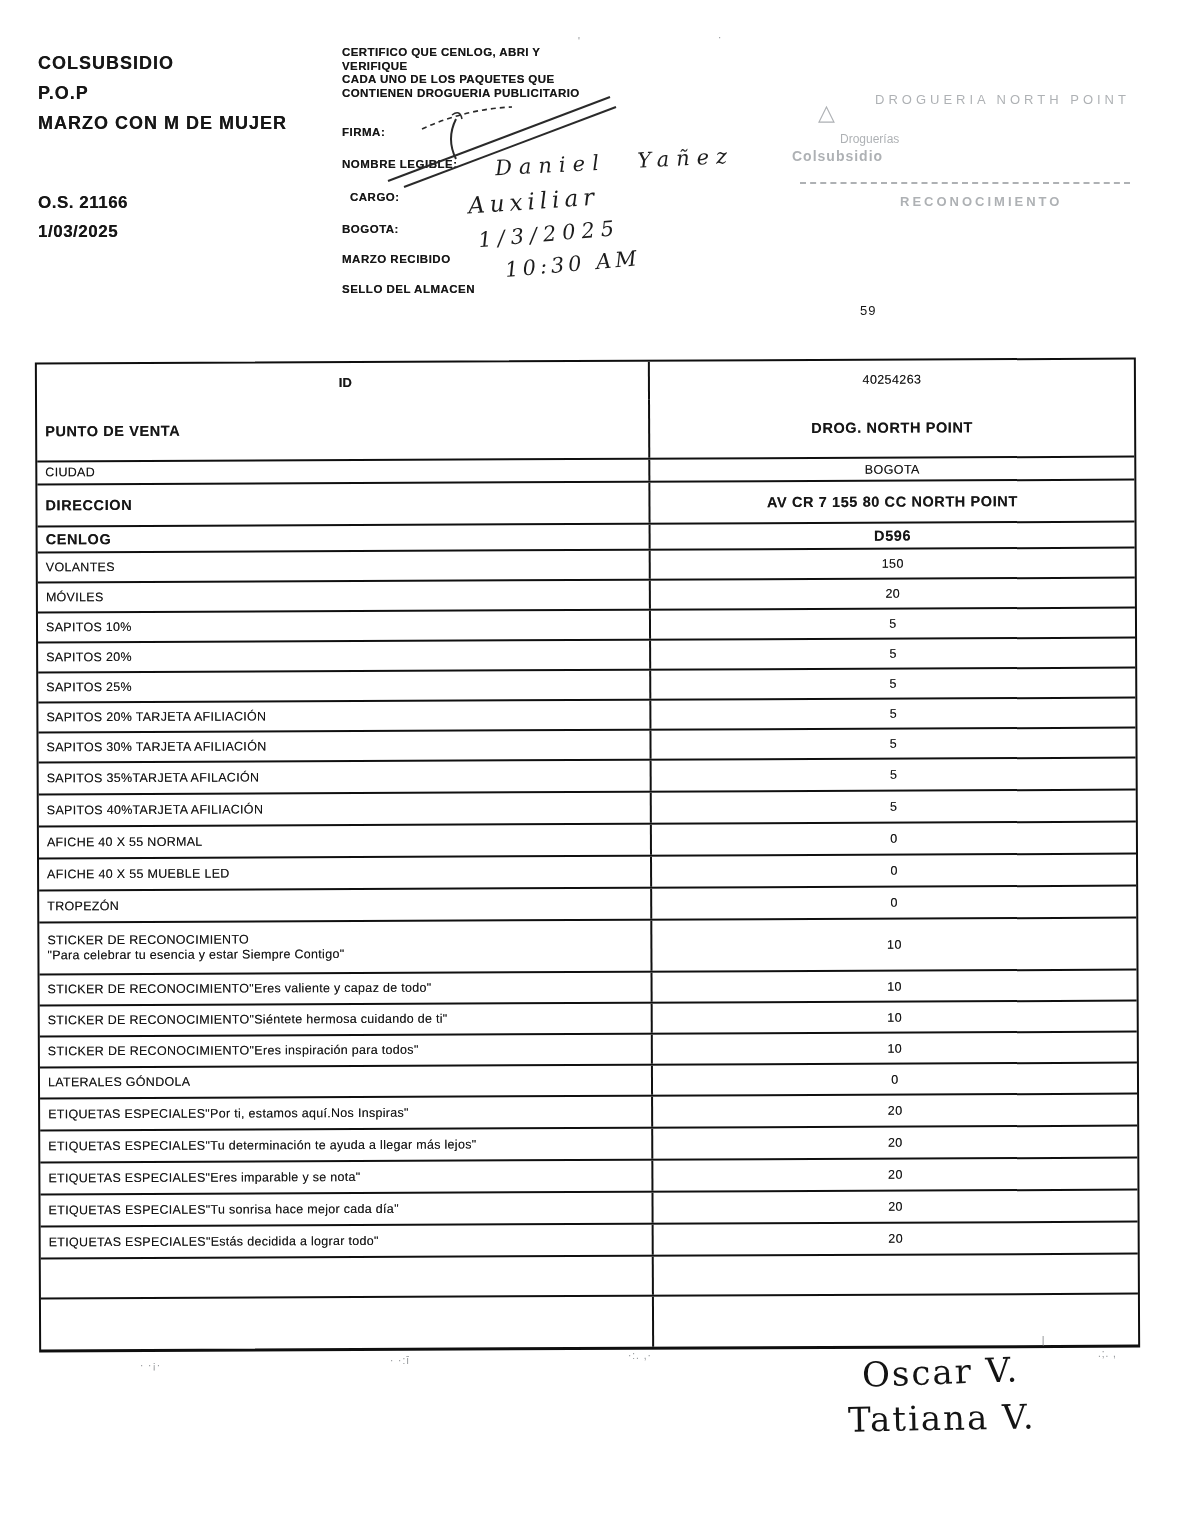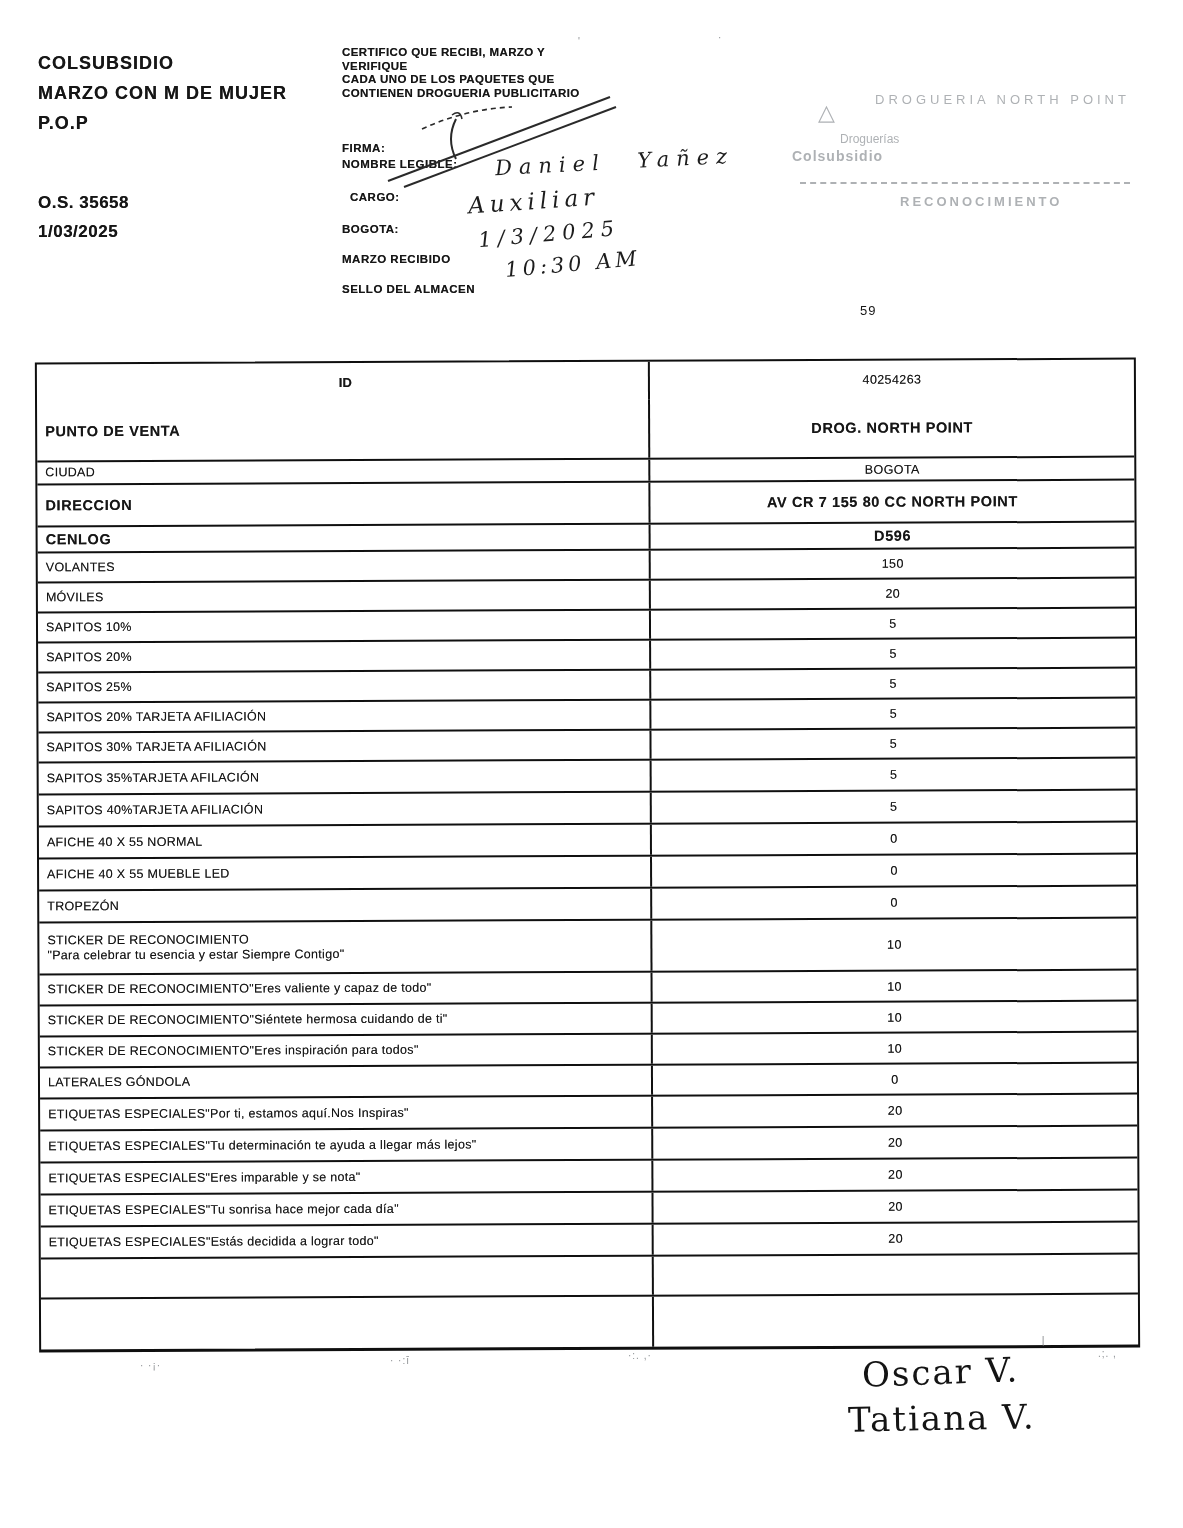--- a/index.html
+++ b/index.html
@@ -63,36 +63,36 @@
   
   .artifact{position:absolute;color:#8f9295;font-size:10px;letter-spacing:1px;}
 </style>
 </head>
 <body>
 
 <div class="page">
 
   <div class="company-block">
     <div class="company-line">COLSUBSIDIO</div>
+    <div class="company-line">P.O.P</div>
     <div class="company-line">MARZO CON M DE MUJER</div>
-    <div class="company-line">P.O.P</div>
   </div>
   <div class="order-block">
-    <div class="order-line">O.S. 35658</div>
+    <div class="order-line">O.S. 21166</div>
     <div class="order-line">1/03/2025</div>
   </div>
 
   <div class="cert-block">
-    <div class="cert-line">CERTIFICO QUE RECIBI, MARZO Y</div>
+    <div class="cert-line">CERTIFICO QUE CENLOG, ABRI Y</div>
     <div class="cert-line">VERIFIQUE</div>
     <div class="cert-line">CADA UNO DE LOS PAQUETES QUE</div>
     <div class="cert-line">CONTIENEN DROGUERIA PUBLICITARIO</div>
   </div>
 
-  <div class="field-label" style="left:342px;top:142px;">FIRMA:</div>
+  <div class="field-label" style="left:342px;top:126px;">FIRMA:</div>
   <div class="field-label" style="left:342px;top:158px;">NOMBRE LEGIBLE:</div>
   <div class="field-label" style="left:350px;top:191px;">CARGO:</div>
   <div class="field-label" style="left:342px;top:223px;">BOGOTA:</div>
   <div class="field-label" style="left:342px;top:253px;">MARZO RECIBIDO</div>
   <div class="field-label" style="left:342px;top:283px;">SELLO DEL ALMACEN</div>
 
   <div class="hand hand-nombre">Daniel Yañez</div>
   <div class="hand hand-cargo">Auxiliar</div>
   <div class="hand hand-fecha">1/3/2025</div>
   <div class="hand hand-hora">10:30 AM</div>

